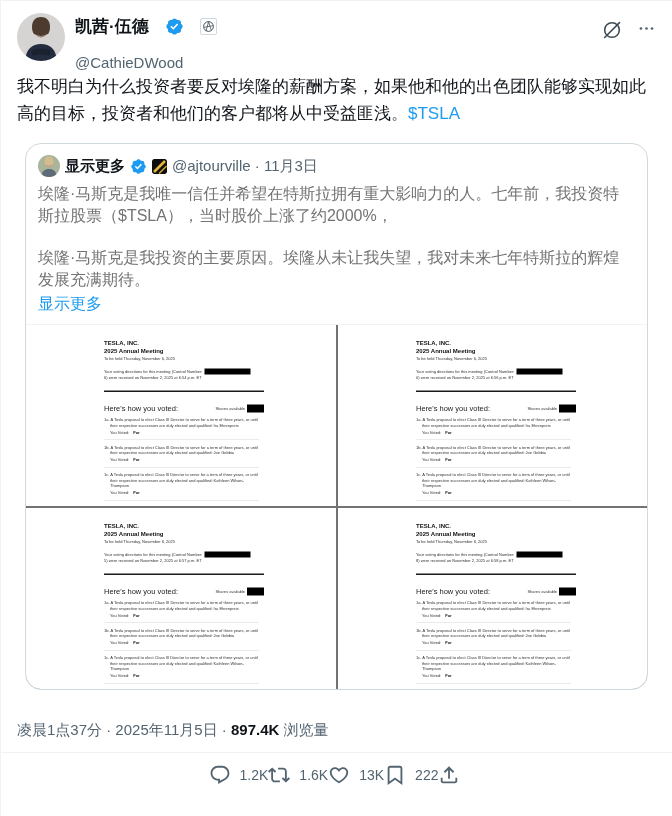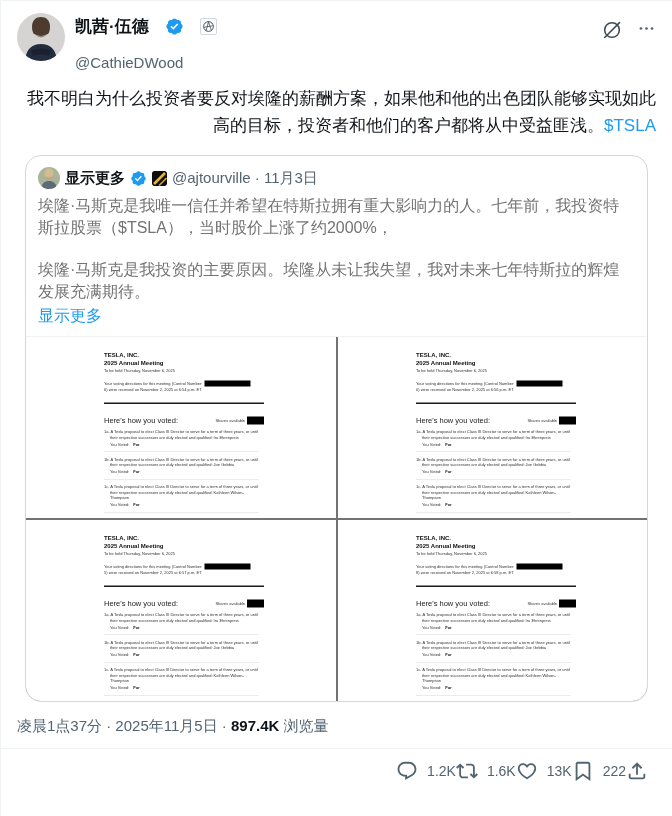--- a/index.html
+++ b/index.html
@@ -13,21 +13,21 @@
   .author-block { margin-left:10px; padding-top:2px; }
   .name-row { display:flex; align-items:center; gap:16px; }
   .author-name { font-size:17px; font-weight:700; color:#0f1419; cursor:pointer; }
   .verified { width:19px; height:19px; flex:0 0 auto; }
   .aff-badge { width:17px; height:17px; border:1px solid #cfd9de; border-radius:2px; background:#fff; display:flex; align-items:center; justify-content:center; flex:0 0 auto; }
   .author-handle { font-size:15px; color:#536471; margin-top:16px; }
   .header-actions { margin-left:auto; display:flex; align-items:flex-start; gap:14px; padding-top:6px; }
   .icon-btn { cursor:pointer; background:none; border:none; padding:0; display:flex; }
 
   
-  .post-text { padding:0 16px; margin-top:14px; font-size:17px; line-height:27px; color:#0f1419;text-align:right; }
+  .post-text { padding:0 16px; margin-top:2px; font-size:17px; line-height:27px; color:#0f1419; }
   .cashtag { color:#1d9bf0; text-decoration:none; cursor:pointer; }
 
   
   .quote-card { margin:16px 16px 0 24px; margin-left:24px; margin-right:24px; border:1px solid #cfd9de; border-radius:16px; overflow:hidden; cursor:pointer; background:#fff; }
   .quote-header { display:flex; align-items:center; gap:5px; padding:11px 12px 0 12px; }
   .avatar-quote { width:22px; height:22px; border-radius:50%; overflow:hidden; flex:0 0 22px; }
   .quote-name { font-size:15px; font-weight:700; color:#0f1419; }
   .verified-sm { width:17px; height:17px; flex:0 0 auto; }
   .gold-badge { width:15px; height:15px; border-radius:2px; overflow:hidden; flex:0 0 auto; }
   .quote-handle { font-size:15px; color:#536471; }
@@ -50,24 +50,24 @@
   .doc-voted-heading { font-size:15px; color:#222; }
   .doc-shares-wrap { display:flex; align-items:center; }
   .doc-shares { font-size:8px; color:#333; }
   .doc-item { font-size:8px; line-height:11px; color:#333; padding:9px 0 9px 0; border-bottom:1px solid #d7d7d7; width:310px; }
   .doc-item:first-of-type { margin-top:10px; }
   .doc-item .doc-item-text { padding-left:12px; text-indent:-12px; }
   .doc-vote { margin-top:3px; padding-left:12px; }
   .doc-vote b { margin-left:8px; color:#111; }
 
   
-  .timestamp { padding:0 16px; margin-top:14px; font-size:15px; line-height:20px; color:#536471; }
+  .timestamp { padding:0 16px; margin-top:30px; font-size:15px; line-height:20px; color:#536471; }
   .views-count { color:#0f1419; font-weight:700; }
   .footer-divider { margin-top:12px; height:1px; background:#eff3f4; }
-  .action-bar { display:flex; justify-content:flex-end; align-items:center; padding:8px 24px 8px 20px; height:44px; }
+  .action-bar { display:flex; justify-content:center; align-items:center; padding:8px 24px 8px 20px; height:44px; }
   .action-group { display:flex; align-items:center; gap:9px; color:#536471; background:none; border:none; cursor:pointer; font-family:inherit; }
   .action-count { font-size:14px; color:#536471; }
   svg { display:block; }
 </style>
 </head>
 <body>
 
 <div class="page">
 
   <div class="post-header">

